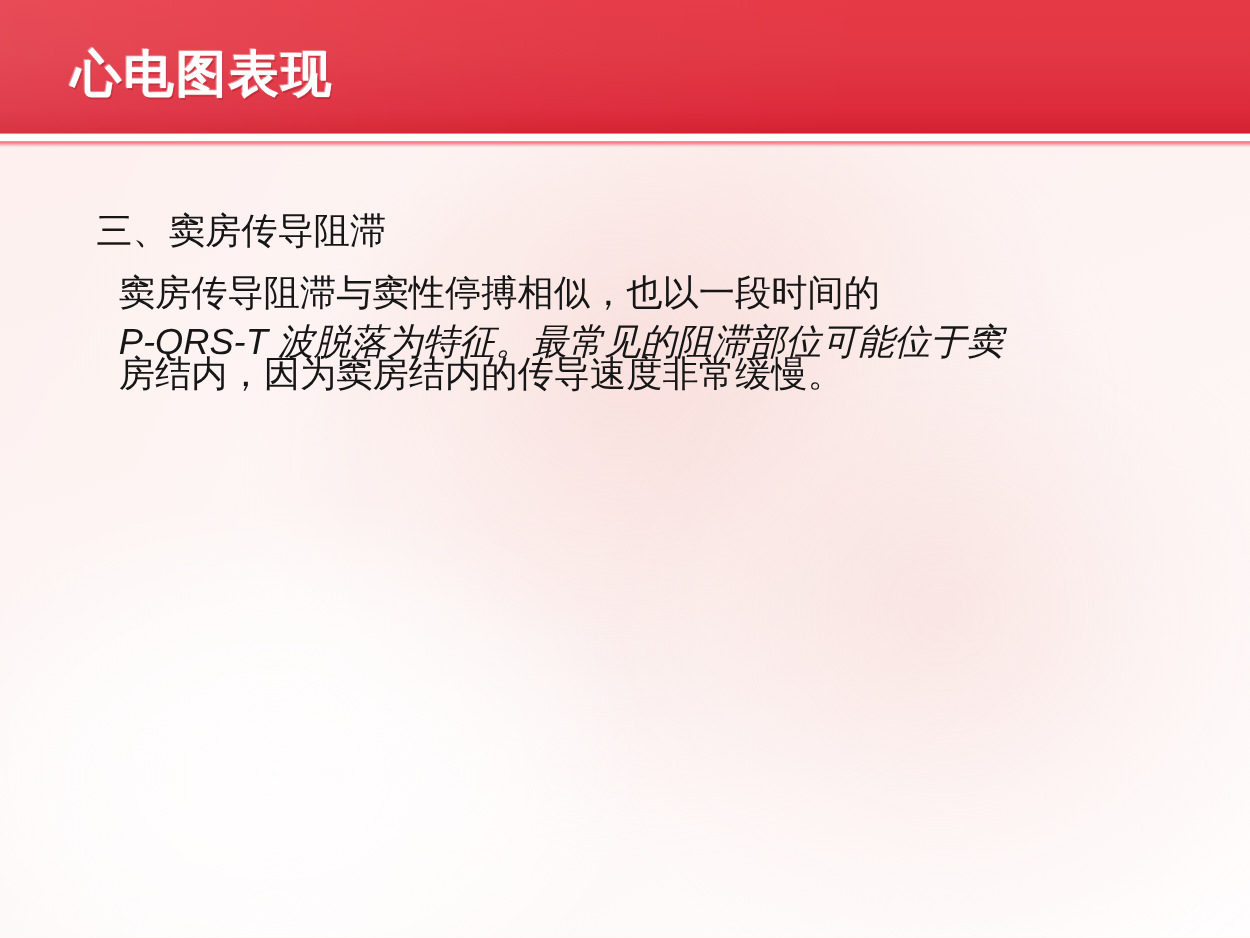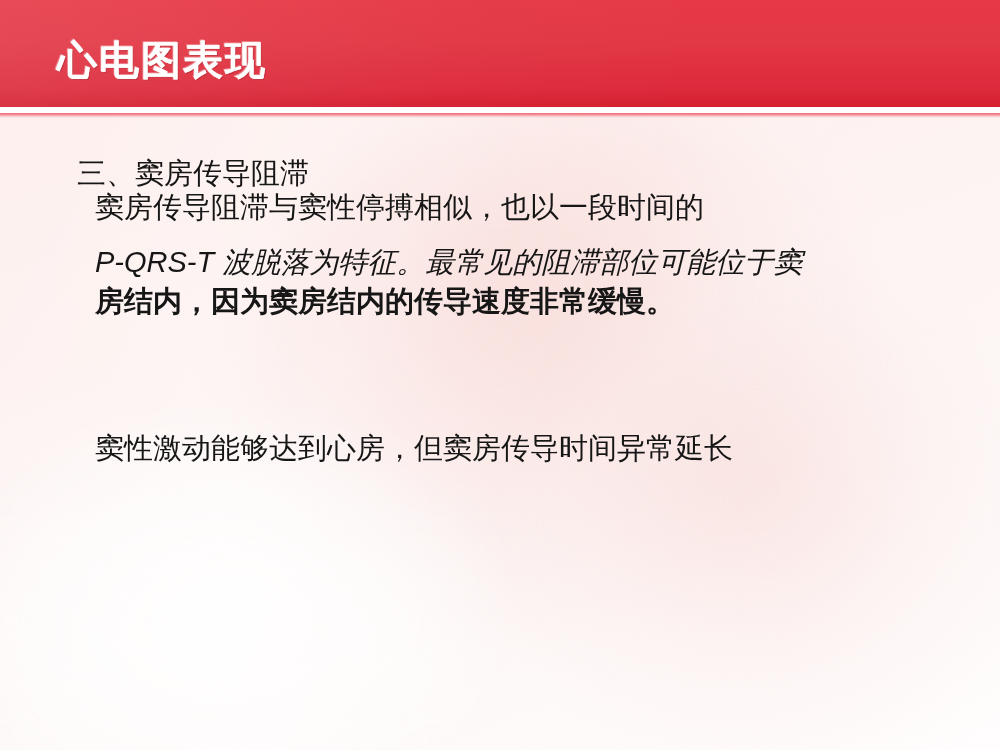--- a/index.html
+++ b/index.html
@@ -126,26 +126,27 @@
     width: 1000px;
     height: 632px;
   }
   .txt {
     position: absolute;
     color: #161616;
     font-size: 29px;
     line-height: 39px;
     white-space: nowrap;
     font-family: "Liberation Sans", "DejaVu Sans", sans-serif;
+    margin-top: 12px;
   }
 
   .sec1-heading { left: 77px;  top: 36px; }
-  .sec1-l1      { left: 95px;  top: 70px; }
+  .sec1-l1      { left: 95px;  top: 86px; }
   .sec1-l2      { left: 95px;  top: 125px; font-style: italic; }
-  .sec1-l3      { left: 95px;  top: 164px; font-weight: bold; }
+  .sec1-l3      { left: 95px;  top: 151px; }
 
   .sec2-heading { left: 60px;  top: 259px; }
   .sec2-l1      { left: 95px;  top: 311px; }
   .sec2-l2      { left: 95px;  top: 350px; }
 </style>
 </head>
 <body>
 
 <div class="slide">
 
@@ -162,16 +163,15 @@
   <div class="header-gap"></div>
   <div class="header-rule"></div>
 
   <div class="content">
 
     <div class="txt sec1-heading">三、窦房传导阻滞</div>
     <div class="txt sec1-l1">窦房传导阻滞与窦性停搏相似，也以一段时间的</div>
     <div class="txt sec1-l2">P-QRS-T 波脱落为特征。最常见的阻滞部位可能位于窦</div>
     <div class="txt sec1-l3">房结内，因为窦房结内的传导速度非常缓慢。</div>
 
-    <div class="txt sec2-l1">窦性激动能够达到心房，但窦房传导时间异常延长</div>
 
   </div>
 </div>
 
 </body></html>

